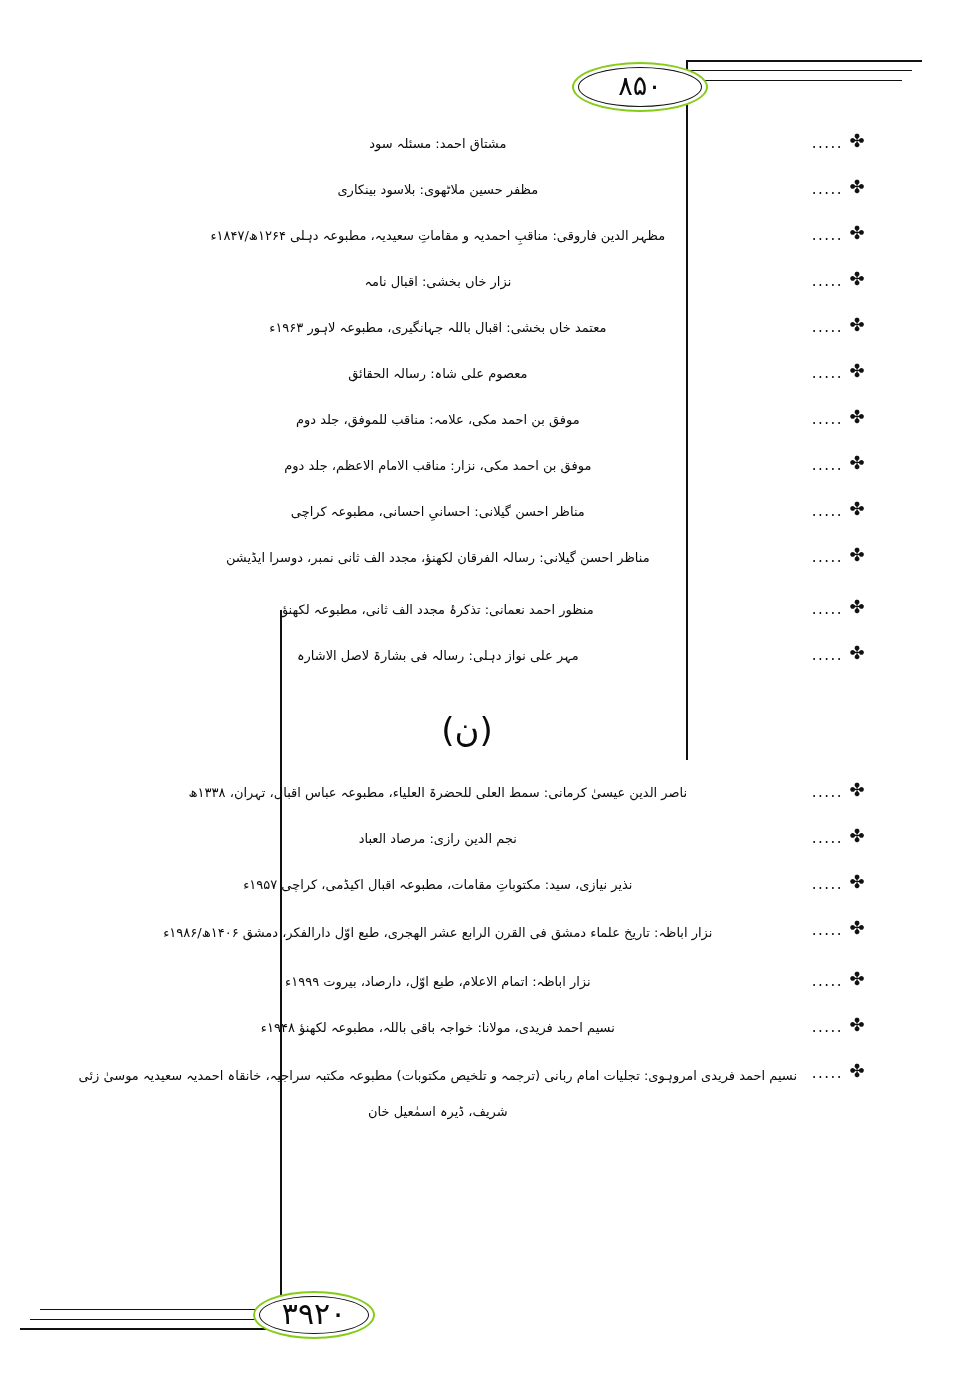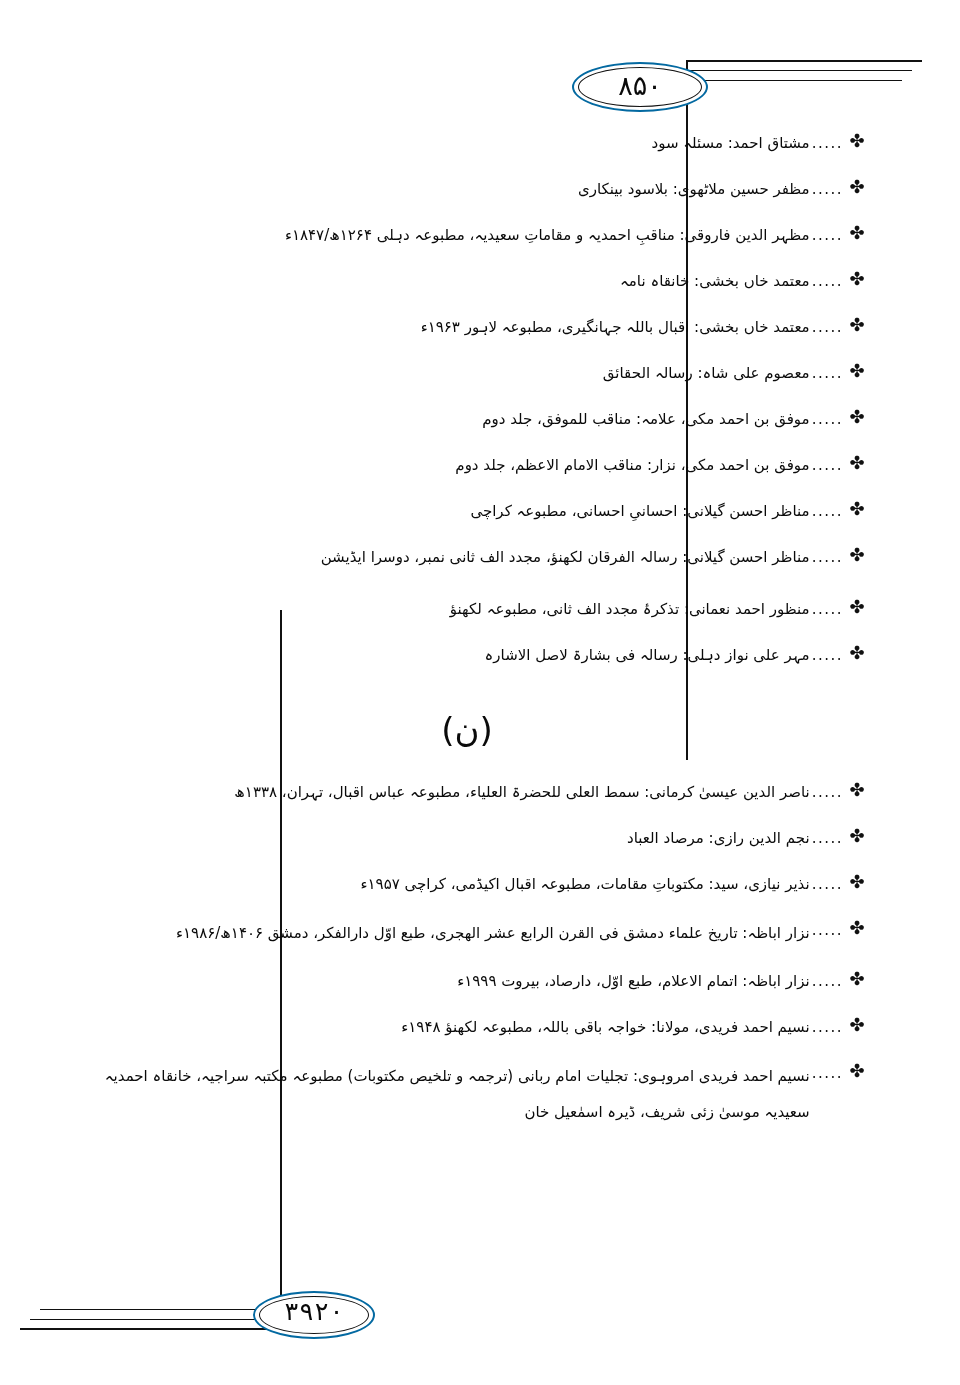--- a/index.html
+++ b/index.html
@@ -68,21 +68,21 @@
     left: 40px;
     width: 242px;
     height: 692px;
     border-bottom: 1.2px solid #111;
     border-right: 1.2px solid #111;
   }
 
   
   .cartouche {
     position: absolute;
-    border: 2px solid #0369a1;
+    border: 2px solid #84cc16;
     border-radius: 50%;
     text-align: center;
     font-size: 27px;
     line-height: 44px;
     letter-spacing: 2px;
     background: #fff;
     font-family: "DejaVu Sans", "Liberation Sans", sans-serif;
   }
   #top-page-number {
     top: 62px;
@@ -99,22 +99,21 @@
     bottom: 3px;
     border: 1px solid #111;
     border-radius: 50%;
   }
   #bottom-page-number {
     bottom: 46px;
     left: 253px;
     width: 118px;
     height: 44px;
     line-height: 42px;
-    font-size: 25px;
-    font-family: Liberation Mono, monospace;
+    font-size: 30px;
   }
   #bottom-page-number::before {
     content: "";
     position: absolute;
     top: 3px;
     left: 4px;
     right: 4px;
     bottom: 3px;
     border: 1px solid #111;
     border-radius: 50%;
@@ -139,22 +138,22 @@
     flex: 0 0 auto;
     width: 22px;
     font-size: 18px;
     line-height: 26px;
     text-align: center;
     margin-left: 2px;
     color: #111;
   }
   .entry-text {
     flex: 1 1 auto;
-    text-align: right;
-    font-size: 15px;
+    text-align: center;
+    font-size: 13px;
     line-height: 31px;
     padding-right: 2px;
     direction: rtl;
     position: relative;
   }
   .entry-text::after {
     
   }
   .dots {
     flex: 0 0 auto;
@@ -209,21 +208,21 @@
       <span class="entry-text">مظفر حسین ملاٹھوی: بلاسود بینکاری</span>
     </div>
     <div class="entry">
       <span class="bullet">✤</span>
       <span class="dots">.....</span>
       <span class="entry-text">مظہر الدین فاروقی: مناقبِ احمدیہ و مقاماتِ سعیدیہ، مطبوعہ دہلی ۱۲۶۴ھ/۱۸۴۷ء</span>
     </div>
     <div class="entry">
       <span class="bullet">✤</span>
       <span class="dots">.....</span>
-      <span class="entry-text">معتمد خاں بخشی: خانقاہ نامہ</span>
+      <span class="entry-text">نزار خاں بخشی: اقبال نامہ</span>
     </div>
     <div class="entry">
       <span class="bullet">✤</span>
       <span class="dots">.....</span>
       <span class="entry-text">معتمد خاں بخشی: اقبال باللہ جہانگیری، مطبوعہ لاہور ۱۹۶۳ء</span>
     </div>
     <div class="entry">
       <span class="bullet">✤</span>
       <span class="dots">.....</span>
       <span class="entry-text">معصوم علی شاہ: رسالہ الحقائق</span>

